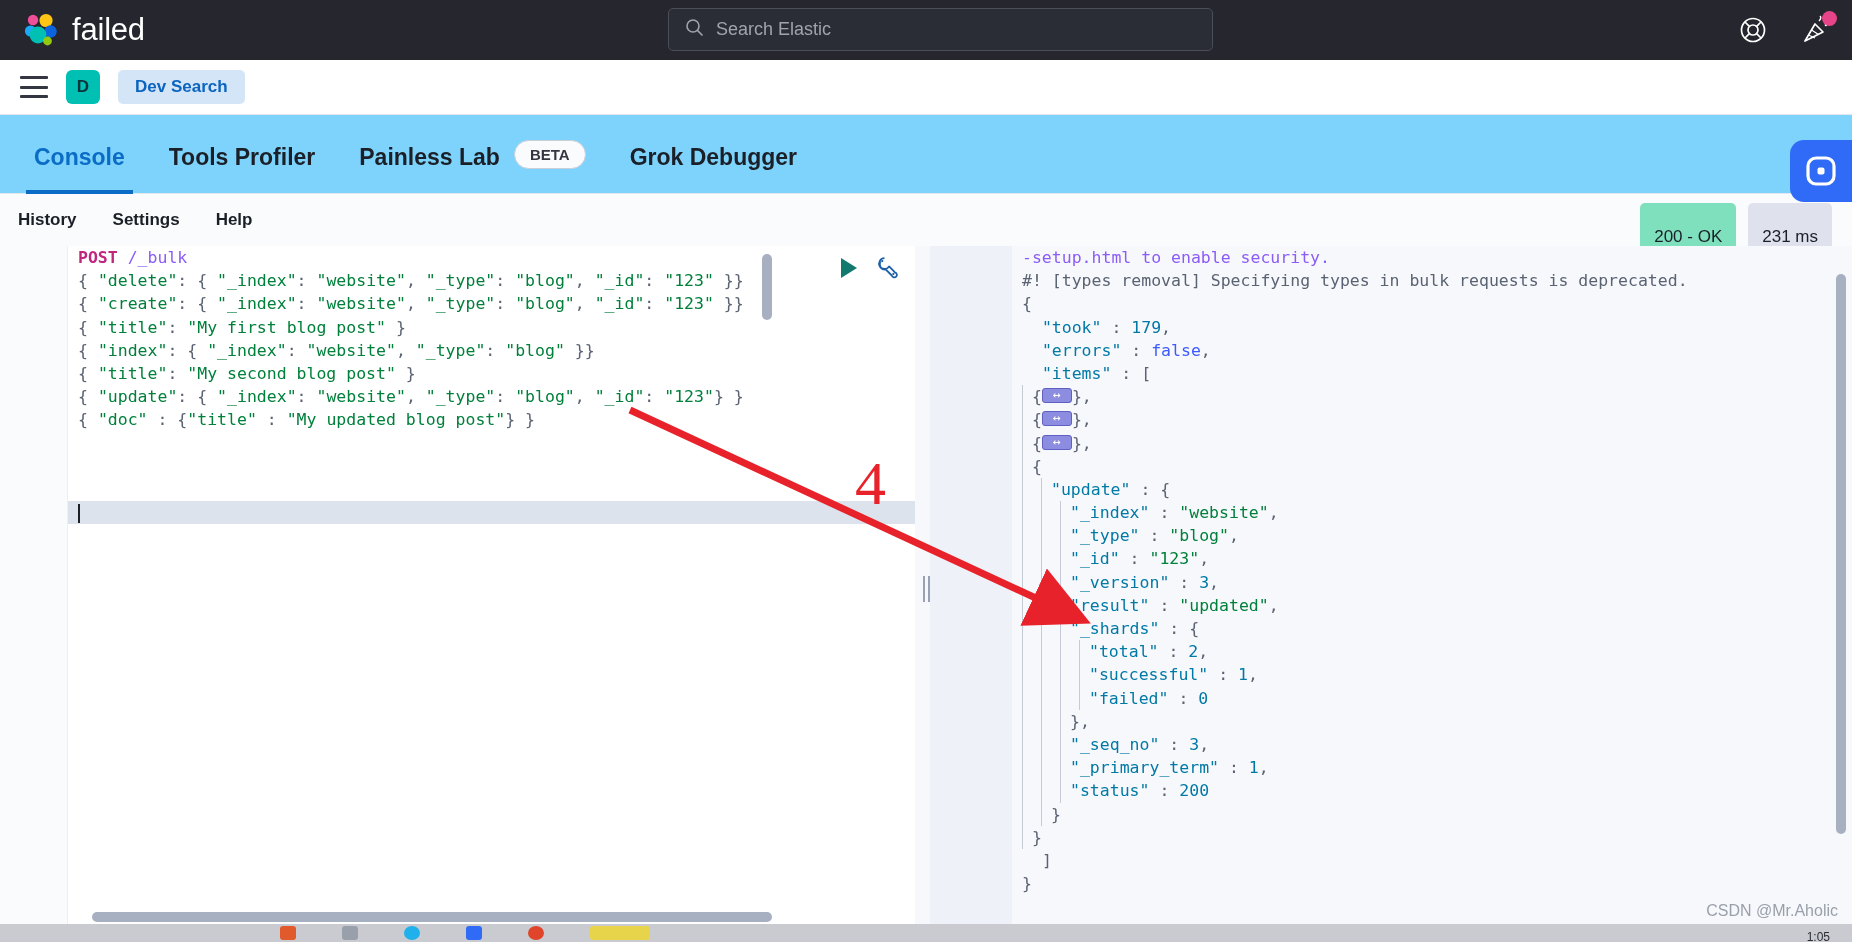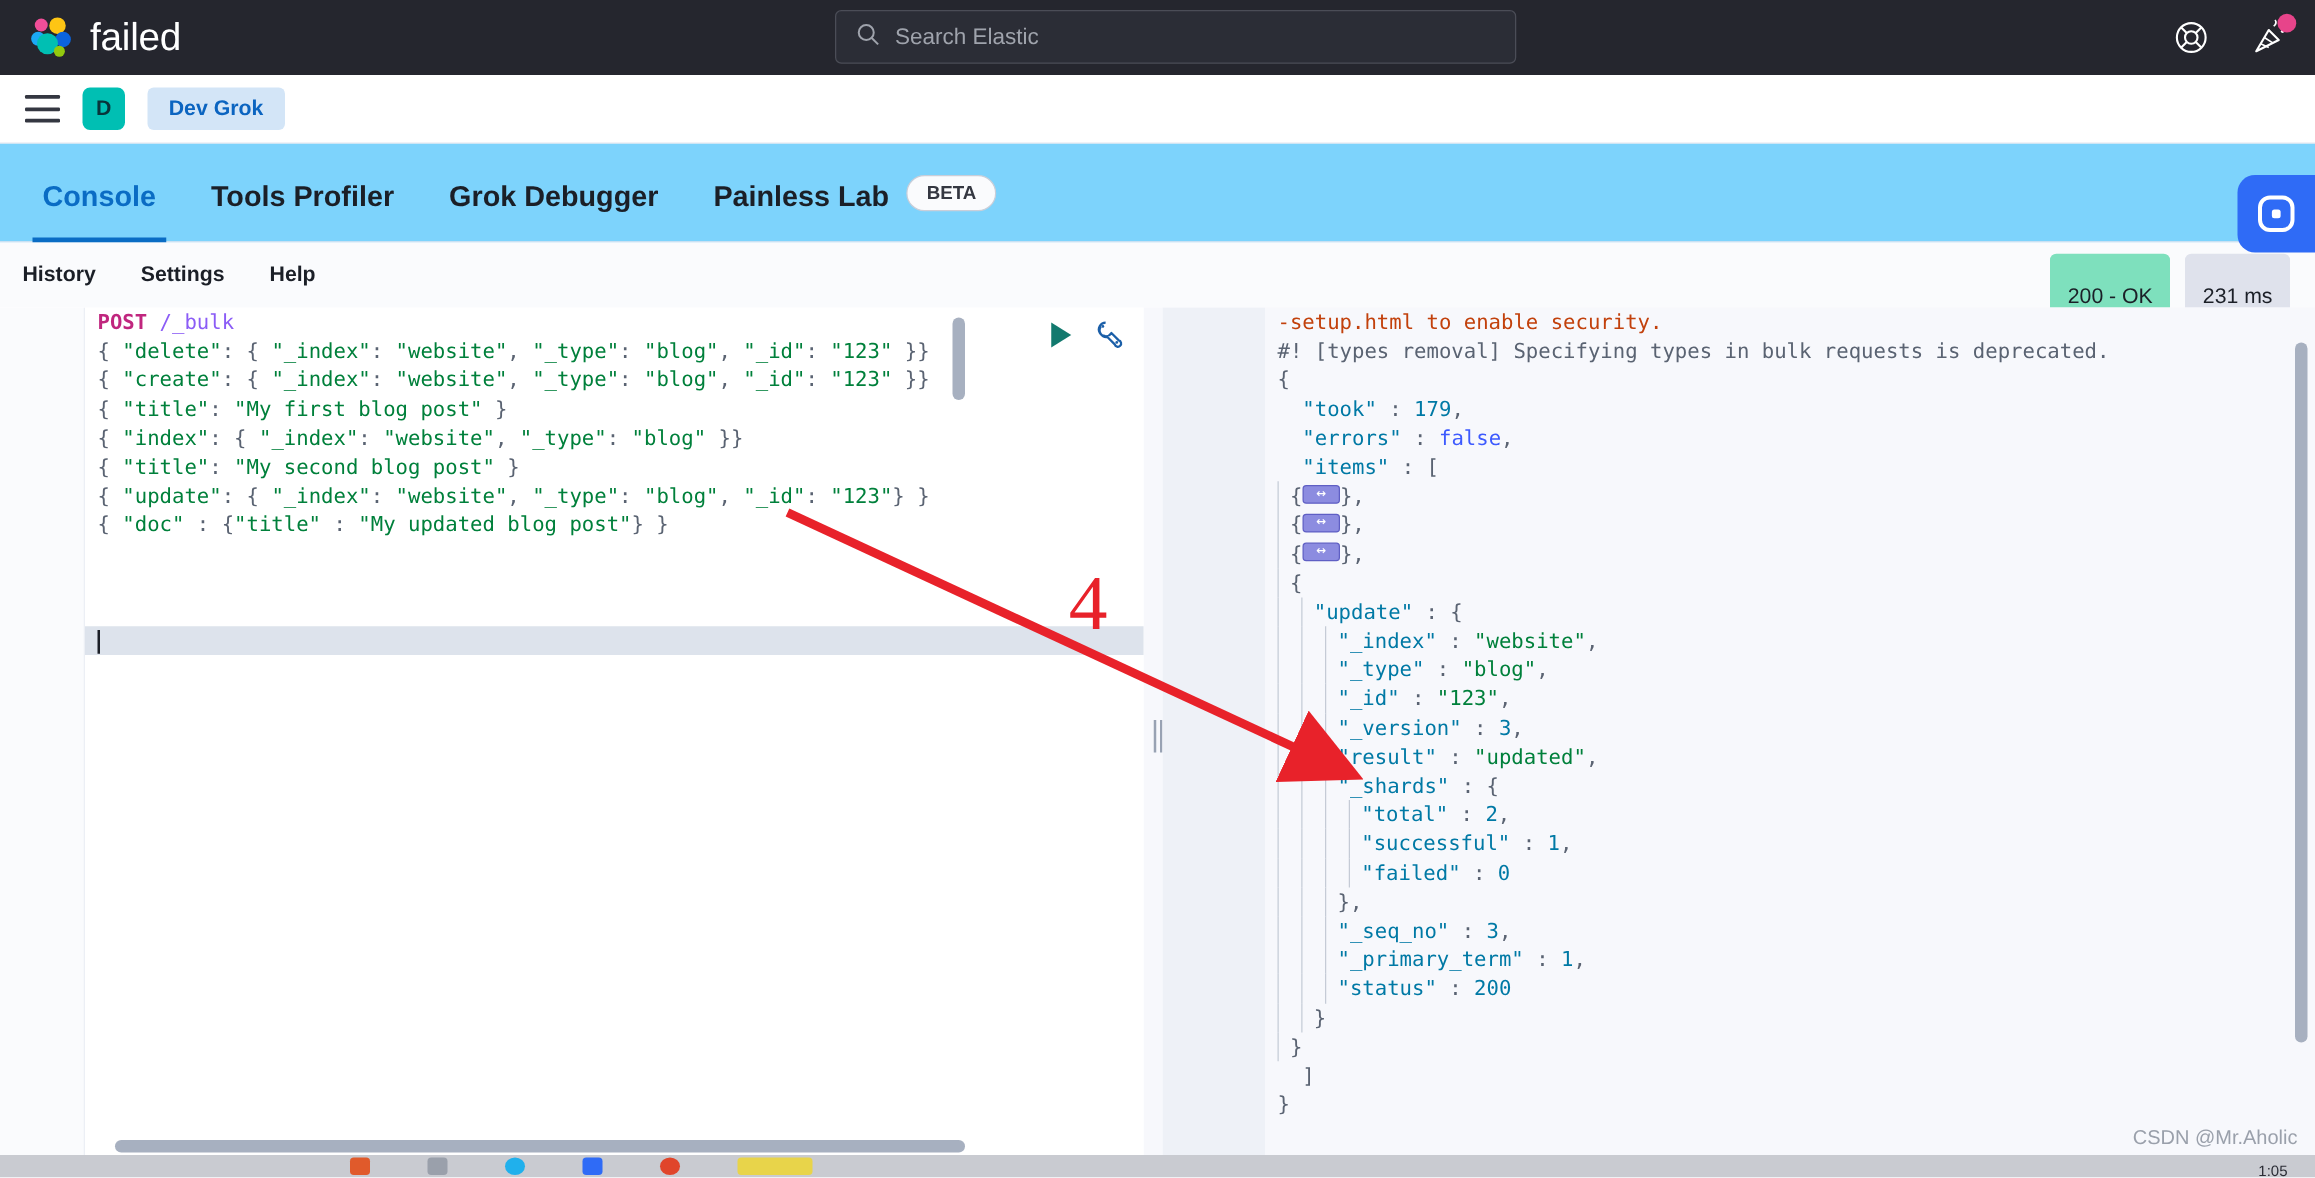--- a/index.html
+++ b/index.html
@@ -133,21 +133,21 @@
 
   
   .t-key { color: #0079a5; }
   .t-str { color: #00803b; }
   .t-num { color: #0079a5; }
   .t-bool { color: #3d5afe; }
   .t-punct { color: #5a6372; }
   .t-method { color: #c0267e; font-weight: 700; }
   .t-url { color: #8b5cf6; }
   .t-warn { color: #5a6372; }
-  .t-comment { color: #c2410c; margin-top: 37px; }
+  .t-comment { color: #8b5cf6; margin-top: 37px; }
   .t-plain { color: #1b1f27; }
 
   
   .ind { display: inline-block; border-left: 1px solid #c5cbd6; height: 23.2px;
     vertical-align: top; }
 
   
   .chip {
     display: inline-block; background: #8c8ce0; border: 1px solid #5f5fc4;
     border-radius: 3px; width: 30px; height: 15px; vertical-align: middle;
@@ -277,36 +277,36 @@
     </div>
   </div>
 
   <div class="navrow">
     <span class="hamburger">
       <i></i>
         <i></i>
         <i></i>
     </span>
     <span class="avatar">D</span>
-    <span class="crumb">Dev Grok</span>
+    <span class="crumb">Dev Search</span>
   </div>
 
   <div class="tabstrip">
     <div class="tab active">
       <span>Console</span>
     </div>
     <div class="tab">
       <span>Tools Profiler</span>
     </div>
     <div class="tab">
-      <span>Grok Debugger</span>
-    </div>
-    <div class="tab">
       <span>Painless Lab</span>
       <span class="beta-pill">BETA</span>
+    </div>
+    <div class="tab">
+      <span>Grok Debugger</span>
     </div>
   </div>
 
   <div class="contoolbar">
     <span class="tool-link">History</span>
     <span class="tool-link">Settings</span>
     <span class="tool-link">Help</span>
     <div class="status-group">
       <span class="pill ok">200 - OK</span>
       <span class="pill ms">231 ms</span>

